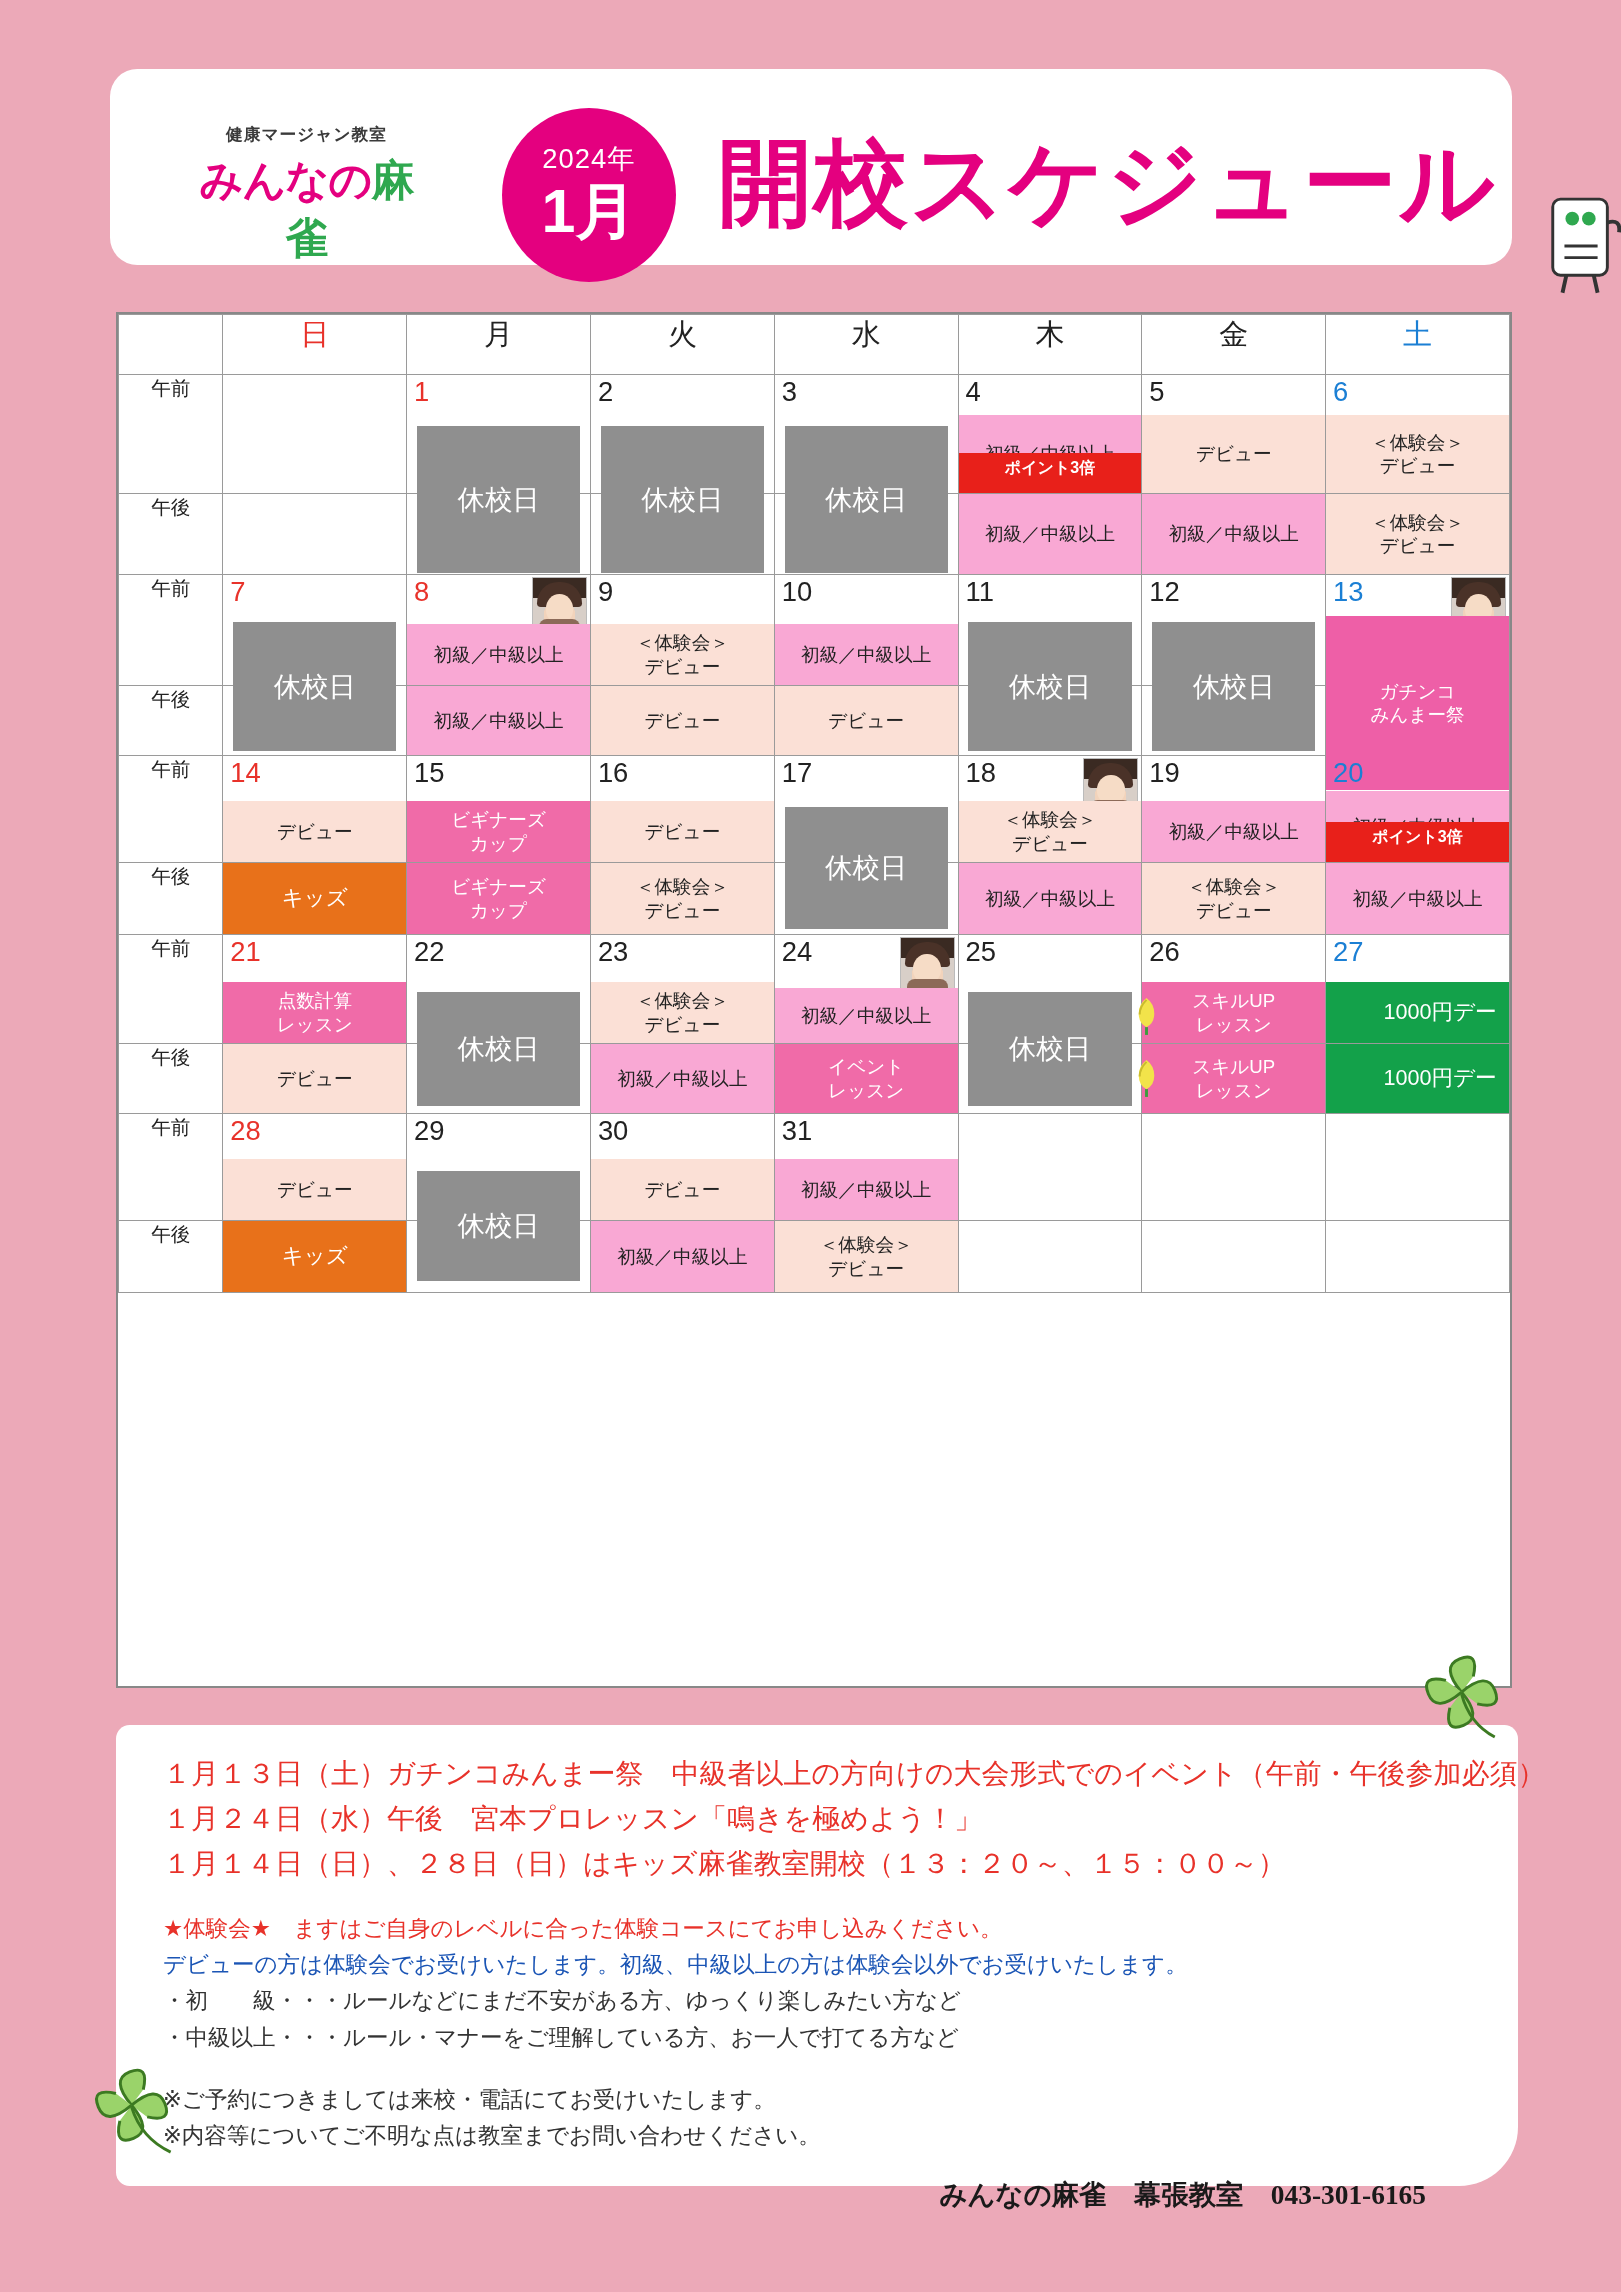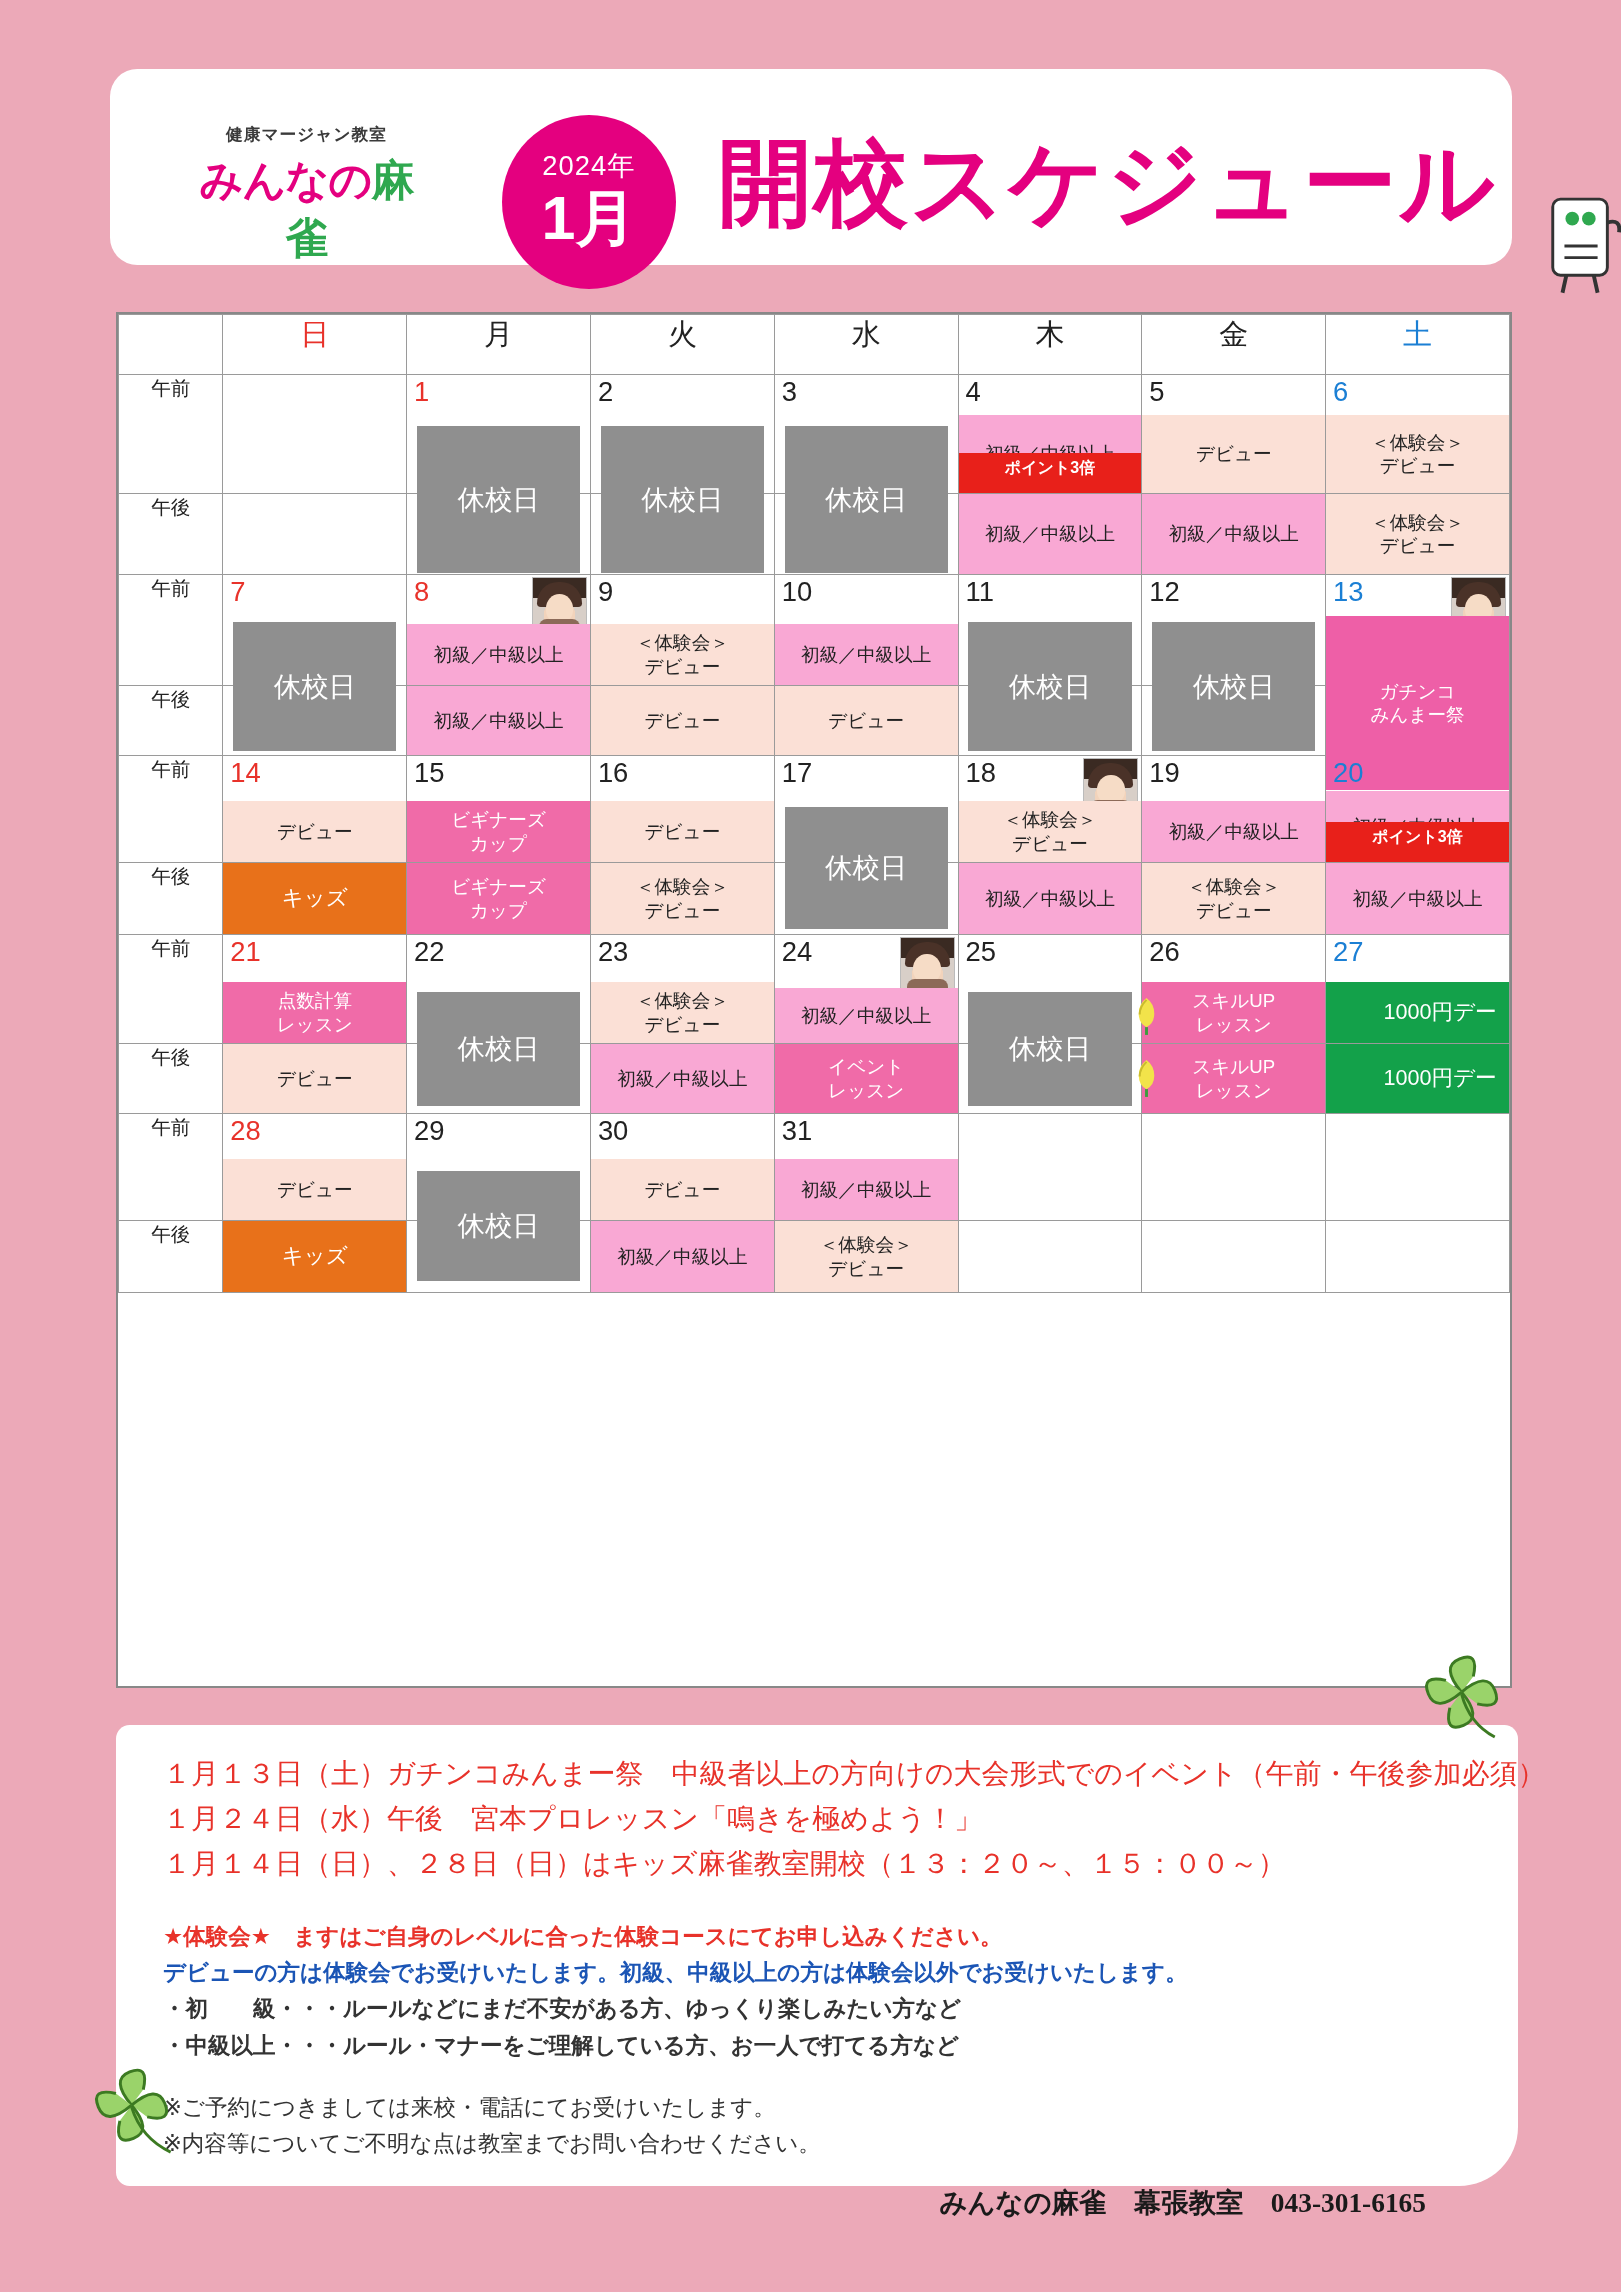--- a/index.html
+++ b/index.html
@@ -25,21 +25,21 @@
   }
   .logo-top{
     font-size:16.7px; color:#3a3a3a; letter-spacing:1px; font-weight:bold;
   }
   .logo-main{
     margin-top:5.9px; font-size:43px; color:#e4007f; font-weight:bold;
     letter-spacing:-1px;
   }
   .logo-main .jong{ color:#2fa84f; }
   .month-badge{
-    position:absolute; left:392px; top:46px; width:174px; height:174px;
+    position:absolute; left:392px; top:39px; width:174px; height:174px;
     background:#e4007f; border-radius:50%;
     color:#ffffff; text-align:center;
   }
   .month-badge .year{
     margin-top:33px; font-size:27.4px; letter-spacing:1px;
   }
   .month-badge .mon{
     font-size:61px; font-weight:bold; line-height:1.0; margin-top:3.9px;
   }
   .headline{
@@ -142,21 +142,21 @@
 
   
   .notes{
     position:absolute; left:116px; top:1725px; width:1402px; height:461px;
     background:#ffffff; border-radius:13.7px 13.7px 59px 13.7px;
   }
   .notes-inner{ padding:25.5px 39px 0 47px; }
   .nline{
     font-size:28px; color:#e8322a; line-height:1.62; white-space:nowrap;
   }
-  .nblk{ margin-top:32px;font-weight:bold; }
+  .nblk{ margin-top:24px; }
   .nred{ color:#e8322a; font-size:22.5px; line-height:1.62; white-space:nowrap; }
   .nblue{ color:#1b55b5; font-size:22.5px; line-height:1.62; white-space:nowrap; }
   .ngray{ color:#333; font-size:22.5px; line-height:1.62; white-space:nowrap; }
   .nnote{ margin-top:25.5px; }
   .ndark{ color:#333; font-size:22.5px; line-height:1.6; white-space:nowrap; }
   .contact{
     margin-top:23.5px; text-align:right; padding-right:53px;
     font-size:27.4px; color:#1a1a1a; font-weight:bold;
     font-family:"Liberation Serif","DejaVu Serif",serif;
   }

